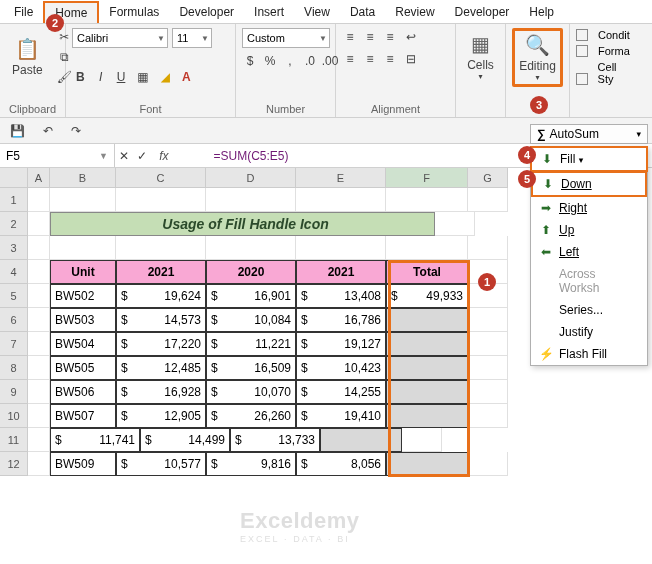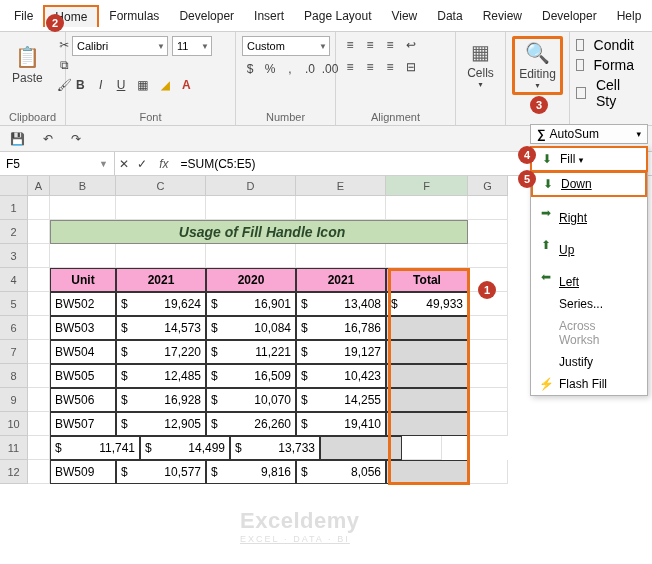--- a/index.html
+++ b/index.html
@@ -10,21 +10,21 @@
     background: #fff;
     width: 652px;
     height: 564px;
     overflow: hidden;
     position: relative;
   }
   
   .tabbar {
     display: flex;
     align-items: center;
-    height: 32px;
+    height: 24px;
     background: #fff;
     padding-left: 4px;
     border-bottom: 1px solid #d0d0d0;
   }
   .tabbar .tab {
     padding: 3px 10px;
     color: #222;
     cursor: pointer;
   }
   .tabbar .tab.active {
@@ -94,21 +94,21 @@
     display: flex; flex-direction: column; align-items: center;
     padding: 4px 6px;
     color: #444;
   }
   .big-btn .icon { font-size: 20px; margin-bottom: 2px; color: #666; }
   .editing-box {
     border: 3px solid #e8701a;
     border-radius: 2px;
     padding: 2px 4px;
   }
-  .r-item { display: flex; align-items: center; gap: 10px; font-size: 14px; padding: 1px 0; }
+  .r-item { display: flex; align-items: flex-end; gap: 10px; font-size: 11px; padding: 1px 0; }
   .r-item .sq { width: 12px; height: 12px; border: 1px solid #888; }
   
   .qat {
     background: #f3f3f3;
     height: 26px;
     display: flex;
     align-items: center;
     padding-left: 6px;
     gap: 10px;
     border-bottom: 1px solid #d0d0d0;
@@ -123,21 +123,21 @@
   .namebox {
     width: 115px;
     border-right: 1px solid #ccc;
     padding: 0 6px;
     display: flex;
     align-items: center;
     justify-content: space-between;
     height: 100%;
   }
   .fx { padding: 0 8px; font-style: italic; color: #555; text-align: right; }
-  .formula { flex: 1; padding: 0 4px; color: #000000; }
+  .formula { flex: 1; padding: 0 4px; color: #701a75; margin-left: 33px; }
   
   .sheet { position: relative; }
   .colhdrs { display: flex; height: 20px; }
   .rh { width: 28px; background: #e6e6e6; border-right: 1px solid #ccc; border-bottom: 1px solid #ccc; }
   .ch {
     background: #e6e6e6;
     border-right: 1px solid #ccc;
     border-bottom: 1px solid #ccc;
     text-align: center;
     font-size: 11px;
@@ -237,44 +237,43 @@
     width: 118px;
     background: #fdfdfd;
     border: 1px solid #b0b0b0;
     z-index: 40;
     font-size: 12px;
     padding: 2px 6px;
     display: flex;
     align-items: center;
     gap: 4px;
   }
-  .underline-key { text-decoration: underline; margin-top: 10px; }
+  .underline-key { text-decoration: underline; }
   .watermark {
     position: absolute;
     bottom: 20px;
     left: 240px;
     font-size: 22px;
     font-weight: bold;
     color: rgba(160,160,160,0.35);
     letter-spacing: 0.5px;
     z-index: 2;
     pointer-events: none;
   }
-  .watermark small { display:block; font-size:9px; letter-spacing:2px; font-weight:normal;text-decoration:underline; }
+  .watermark small { display:block; font-size:9px; letter-spacing:2px; font-weight:normal; }
 </style>
 </head>
 <body>
 
 <div class="tabbar">
   <div class="tab">File</div>
   <div class="tab active">Home</div>
   <div class="tab">Formulas</div>
   <div class="tab">Developer</div>
   <div class="tab">Insert</div>
-  <div class="tab">Page Layout</div>
   <div class="tab">View</div>
   <div class="tab">Data</div>
   <div class="tab">Review</div>
   <div class="tab">Developer</div>
   <div class="tab">Help</div>
 </div>
 <div class="badge" style="top:14px;left:46px">2</div>
 
 <div class="ribbon">
 
@@ -442,27 +441,27 @@
       <span class="underline-key">Right</span>
     </div>
   <div class="pi">
       <span class="ic">⬆</span>
       <span class="underline-key">Up</span>
     </div>
   <div class="pi">
       <span class="ic">⬅</span>
       <span class="underline-key">Left</span>
     </div>
+  <div class="pi disabled">
+      <span class="ic"></span>
+      <span>Across Worksh</span>
+    </div>
   <div class="pi">
       <span class="ic"></span>
       <span>Series...</span>
-    </div>
-  <div class="pi disabled">
-      <span class="ic"></span>
-      <span>Across Worksh</span>
     </div>
   <div class="pi">
       <span class="ic"></span>
       <span>Justify</span>
     </div>
   <div class="pi">
       <span class="ic">⚡</span>
       <span>Flash Fill</span>
     </div>
 </div>
@@ -498,21 +497,21 @@
         <div class="cell wB"></div>
         <div class="cell wC"></div>
         <div class="cell wD"></div>
         <div class="cell wE"></div>
         <div class="cell wF"></div>
         <div class="cell wG"></div>
       </div>
       <div class="grow">
         <div class="rnum">2</div>
         <div class="cell wA"></div>
-        <div class="cell title-banner" style="width: 418px; padding-left: 10px;">Usage of Fill Handle Icon</div>
+        <div class="cell title-banner" style="width: 385px; padding-left: 10px;">Usage of Fill Handle Icon</div>
         <div class="cell wG"></div>
       </div>
       <div class="grow">
         <div class="rnum">3</div>
         <div class="cell wA"></div>
         <div class="cell wB"></div>
         <div class="cell wC"></div>
         <div class="cell wD"></div>
         <div class="cell wE"></div>
         <div class="cell wF"></div>

